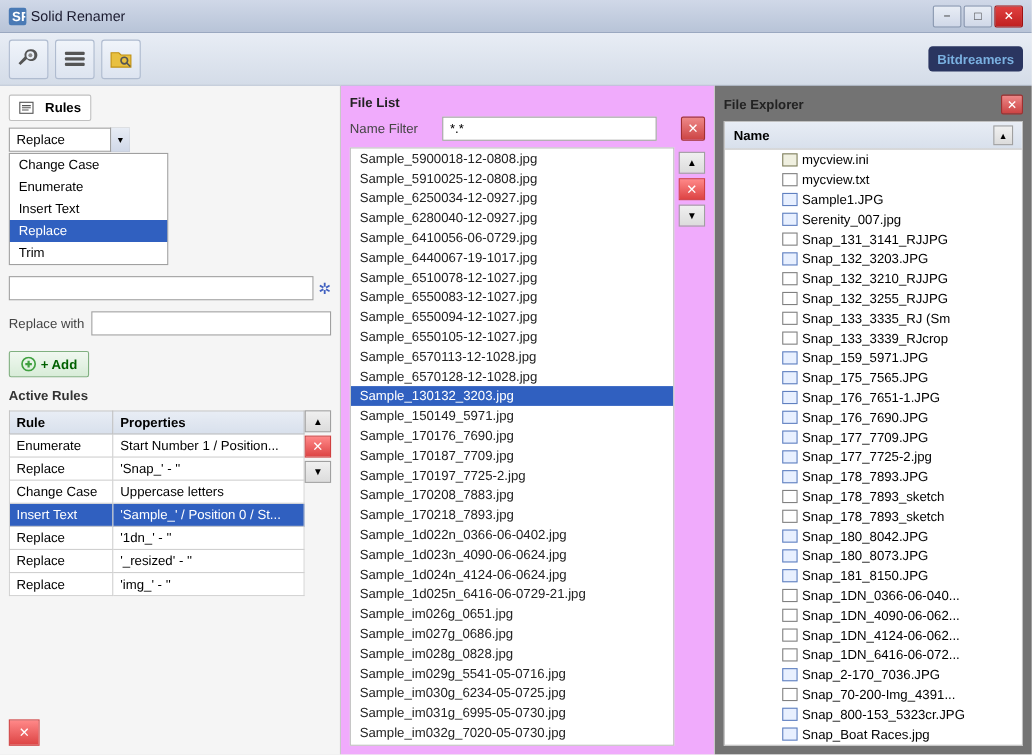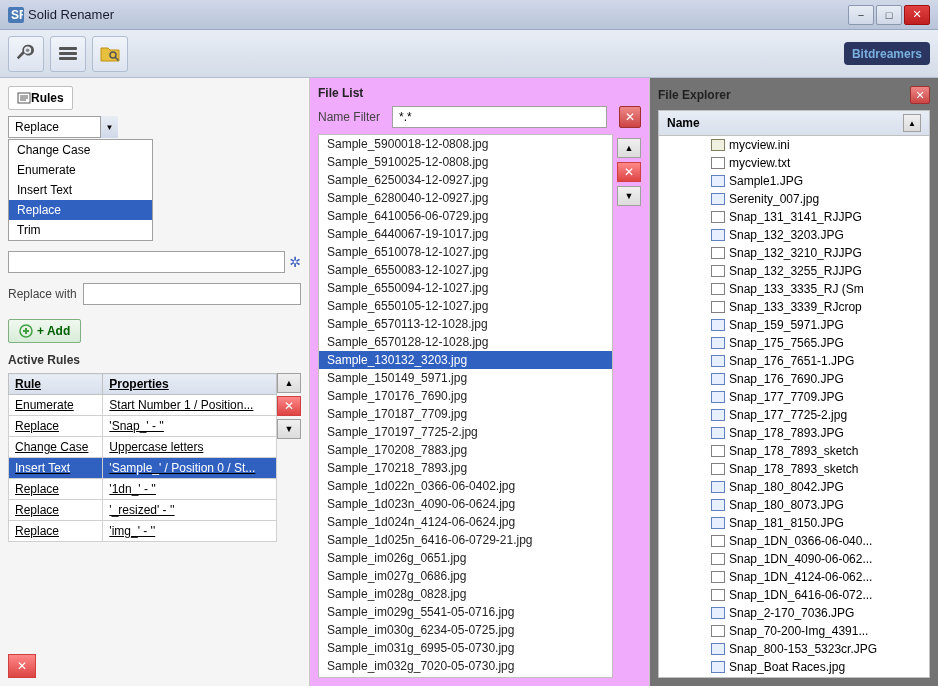--- a/index.html
+++ b/index.html
@@ -56,21 +56,21 @@
       gap: 6px;
     }
 
     .rules-tab {
       background: white;
       border: 1px solid #c0c0c0;
       border-radius: 2px;
       padding: 4px 8px;
       display: inline-flex;
       align-items: flex-start;
-      gap: 0;
+      gap: 10px;
       font-weight: bold;
       cursor: pointer;
       width: fit-content;
     }
 
     .dropdown-row {
       display: flex;
       align-items: center;
       gap: 4px;
     }
@@ -217,21 +217,21 @@
 
     .file-list-header {
       font-weight: bold;
       margin-bottom: 6px;
       color: #222;
     }
 
     .name-filter-row {
       display: flex;
       align-items: center;
-      gap: 12px;
+      gap: 22px;
       margin-bottom: 6px;
     }
 
     .name-filter-label {
       color: #444;
       white-space: nowrap;
     }
 
     .name-filter-input {
       border: 1px solid #a0a0a0;
@@ -511,21 +511,21 @@
         <circle cx="7" cy="7" r="6" fill="none" stroke="#40a040" stroke-width="1.5"></circle>
         <line x1="7" y1="4" x2="7" y2="10" stroke="#40a040" stroke-width="2"></line>
         <line x1="4" y1="7" x2="10" y2="7" stroke="#40a040" stroke-width="2"></line>
       </svg>
       <span>+ Add</span>
     </div>
 
     <div class="active-rules-label">Active Rules</div>
 
     <div class="left-bottom-row">
-      <div style="flex:1; overflow:hidden;text-decoration:underline;">
+      <div style="flex:1; overflow:hidden;">
         <table class="rules-table">
           <thead>
             <tr>
               <th>Rule</th>
               <th>Properties</th>
             </tr>
           </thead>
           <tbody id="rules-tbody">
           <tr>
                 <td>Enumerate</td>

